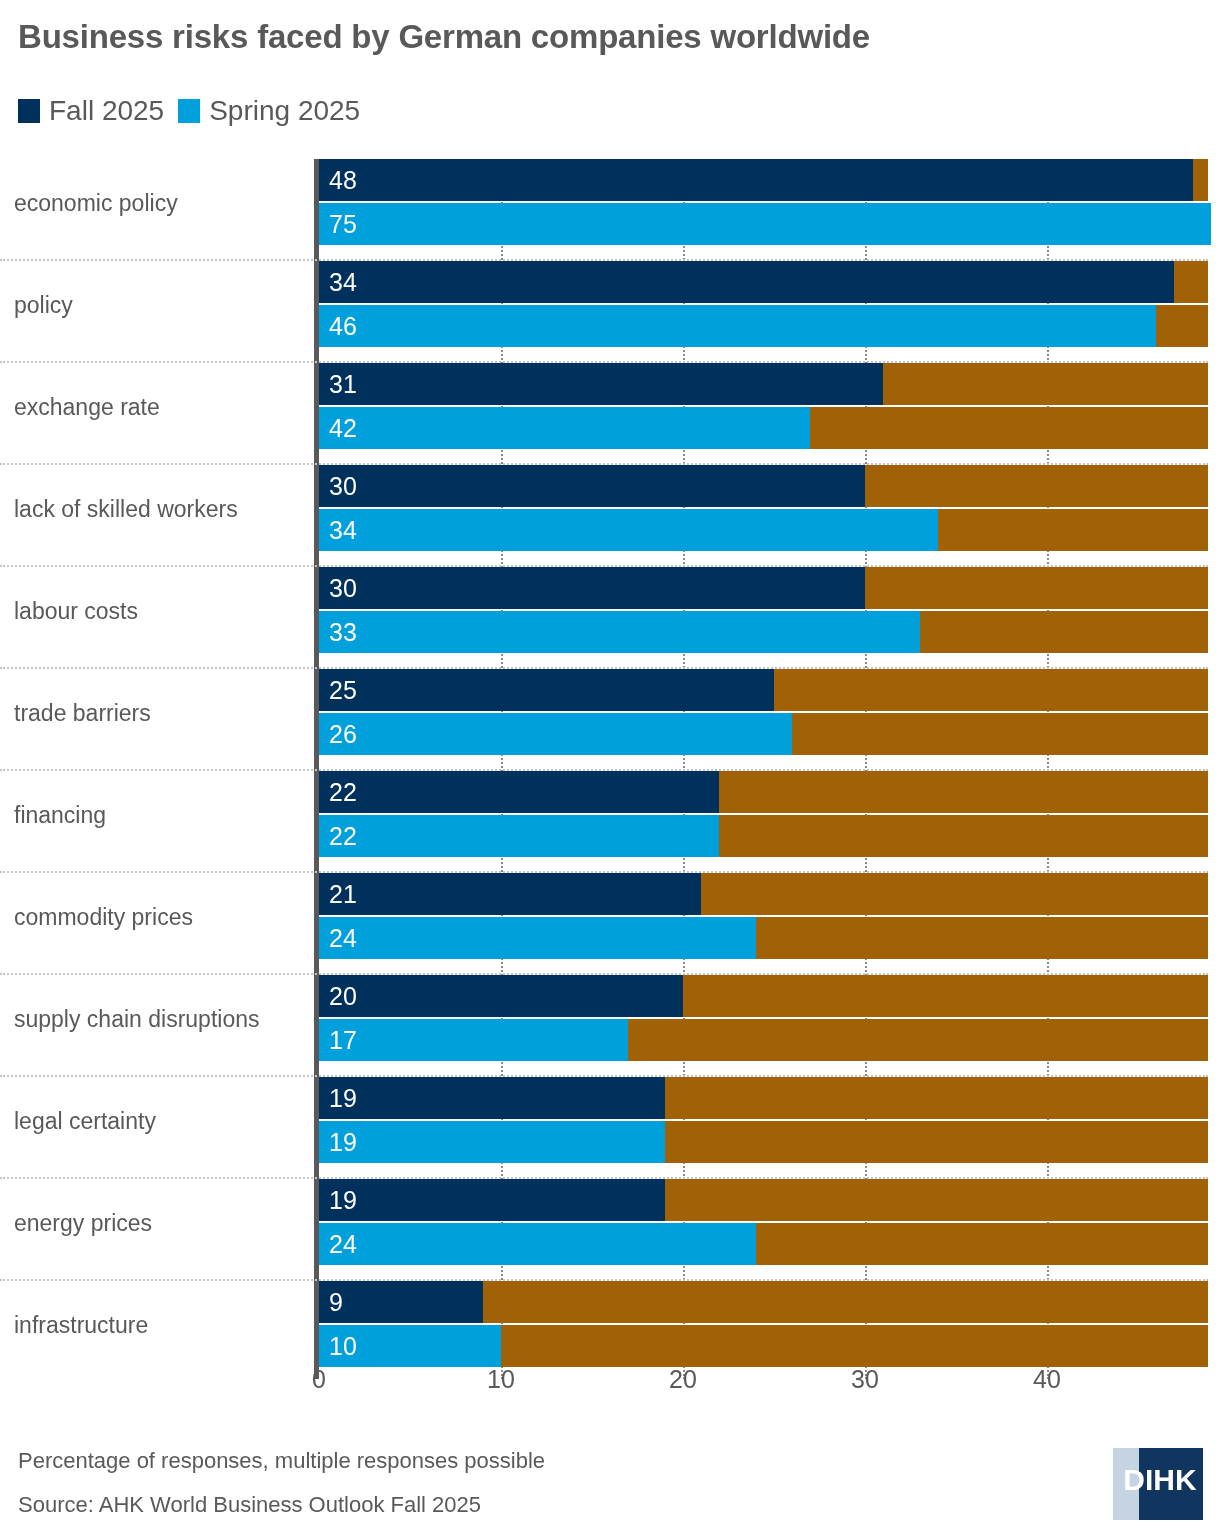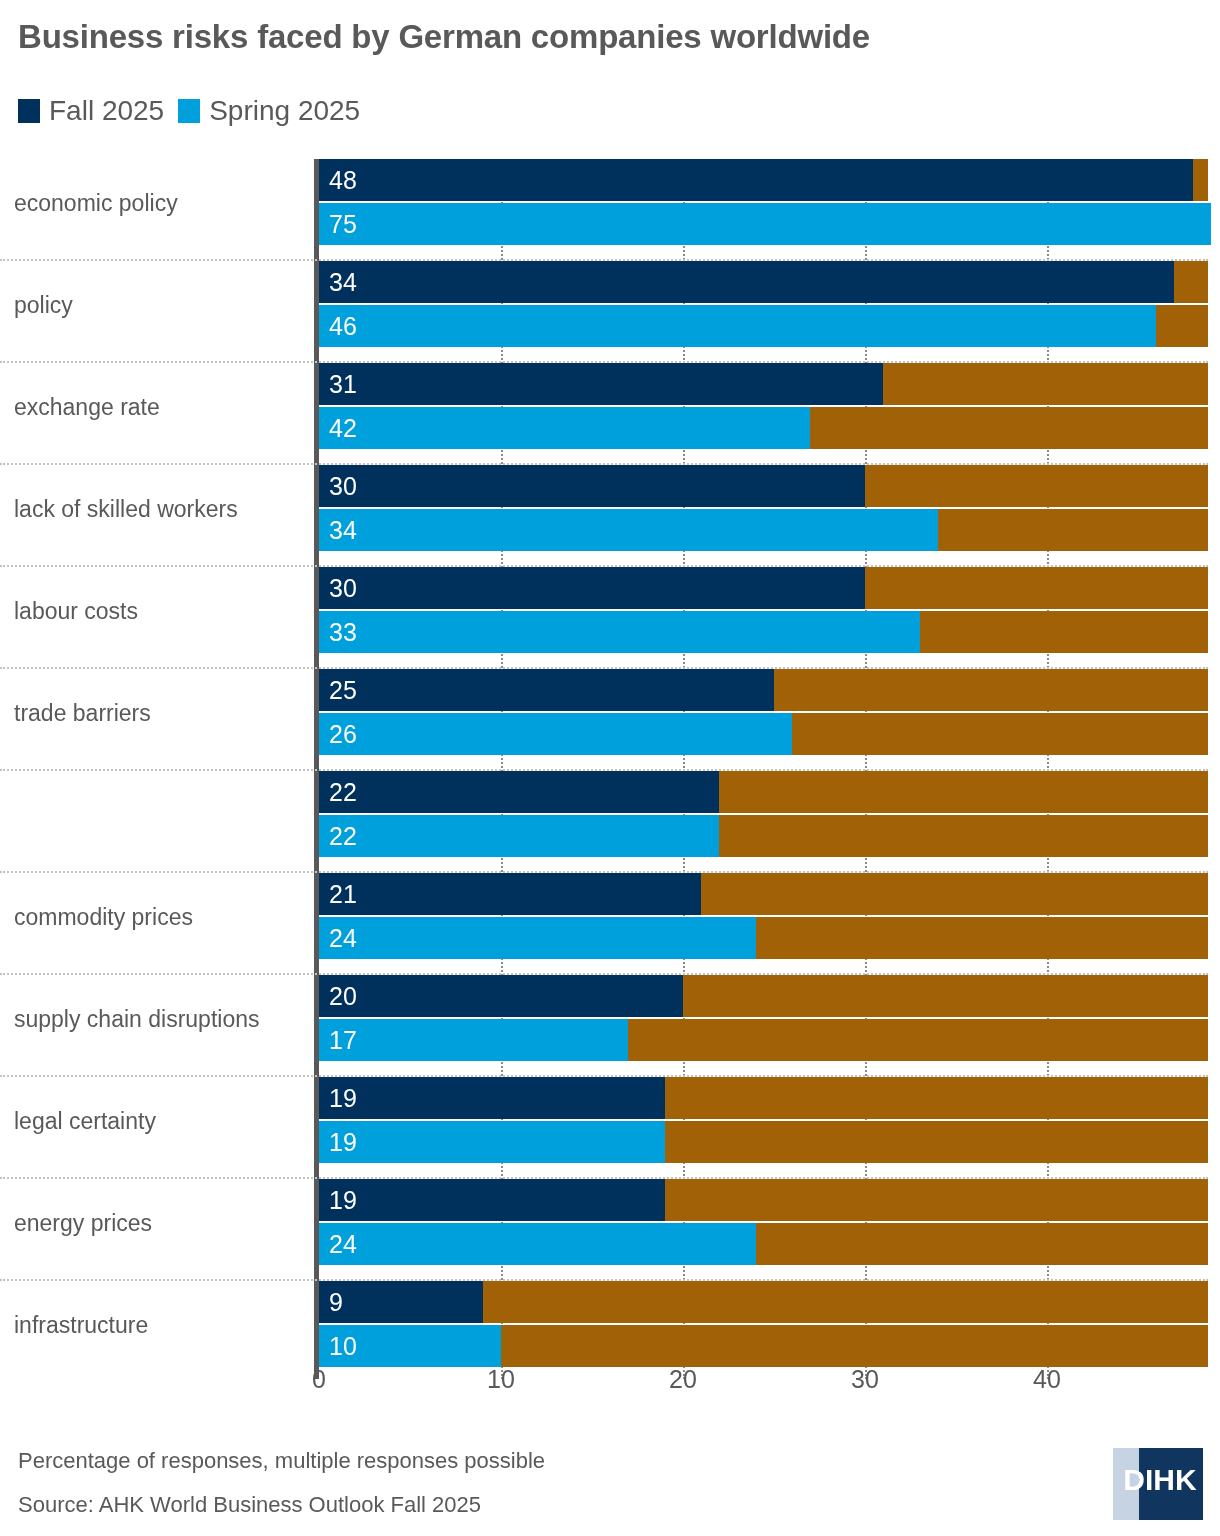--- a/index.html
+++ b/index.html
@@ -278,20 +278,21 @@
           <div class="bar-fill" style="width: 455px; background: rgb(0, 49, 92);"></div>
           <div class="bar-value">25</div>
         </div>
         <div class="bar-track row-spring">
           <div class="bar-fill" style="width: 473.2px; background: rgb(0, 160, 220);"></div>
           <div class="bar-value">26</div>
         </div>
         <div class="row-sep"></div>
       </div>
       <div class="cat-group" style="top: 612px;">
+        <div class="cat-label">financing</div>
         <div class="bar-track row-fall">
           <div class="bar-fill" style="width: 400.4px; background: rgb(0, 49, 92);"></div>
           <div class="bar-value">22</div>
         </div>
         <div class="bar-track row-spring">
           <div class="bar-fill" style="width: 400.4px; background: rgb(0, 160, 220);"></div>
           <div class="bar-value">22</div>
         </div>
         <div class="row-sep"></div>
       </div>

